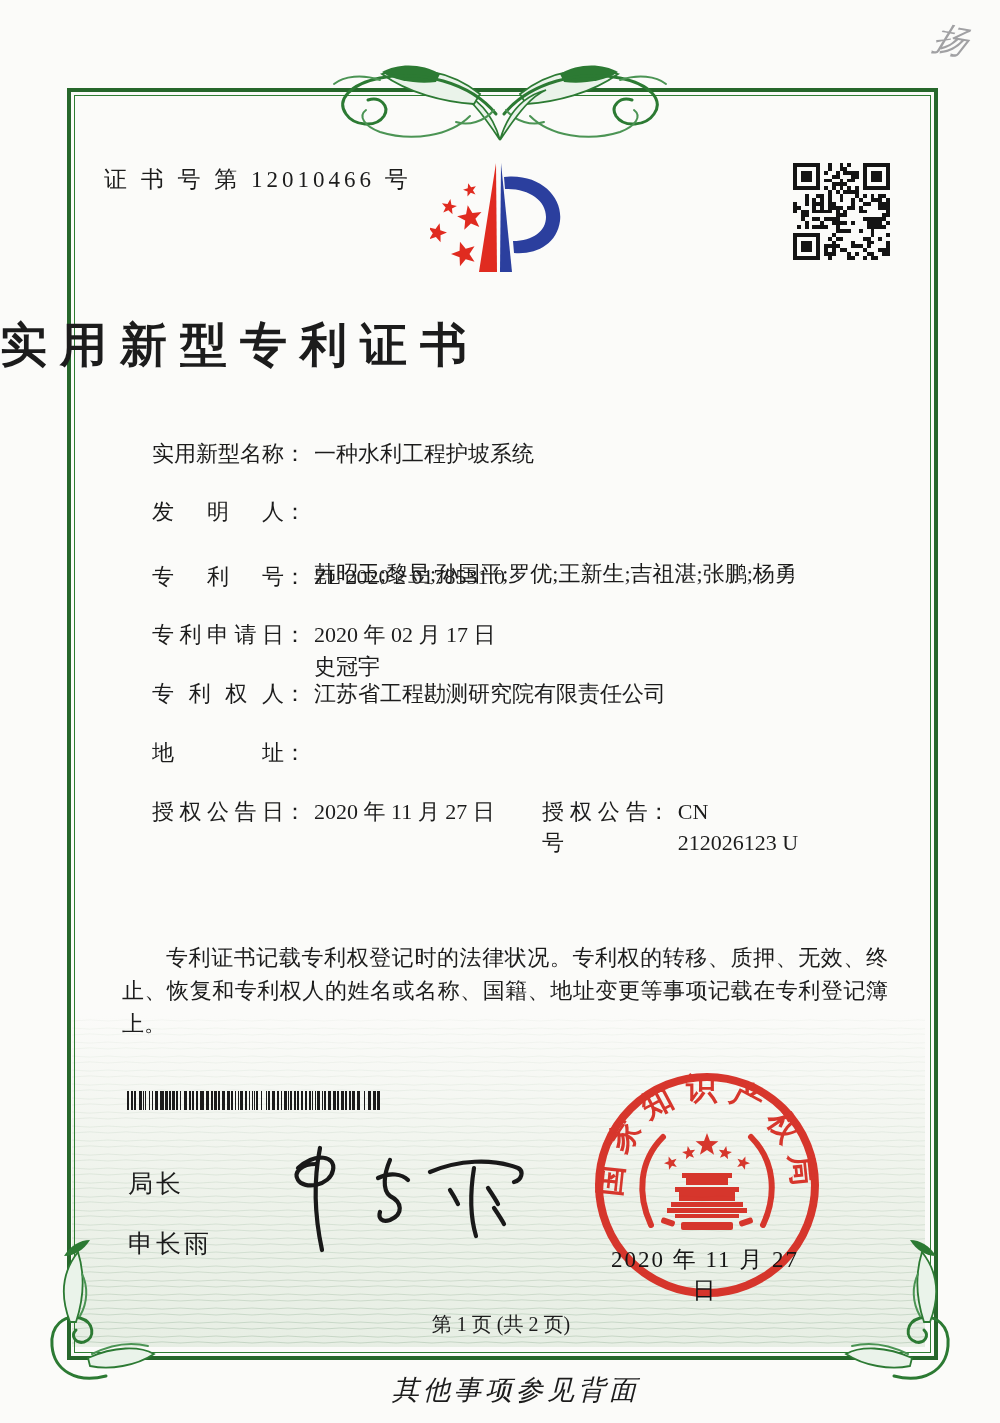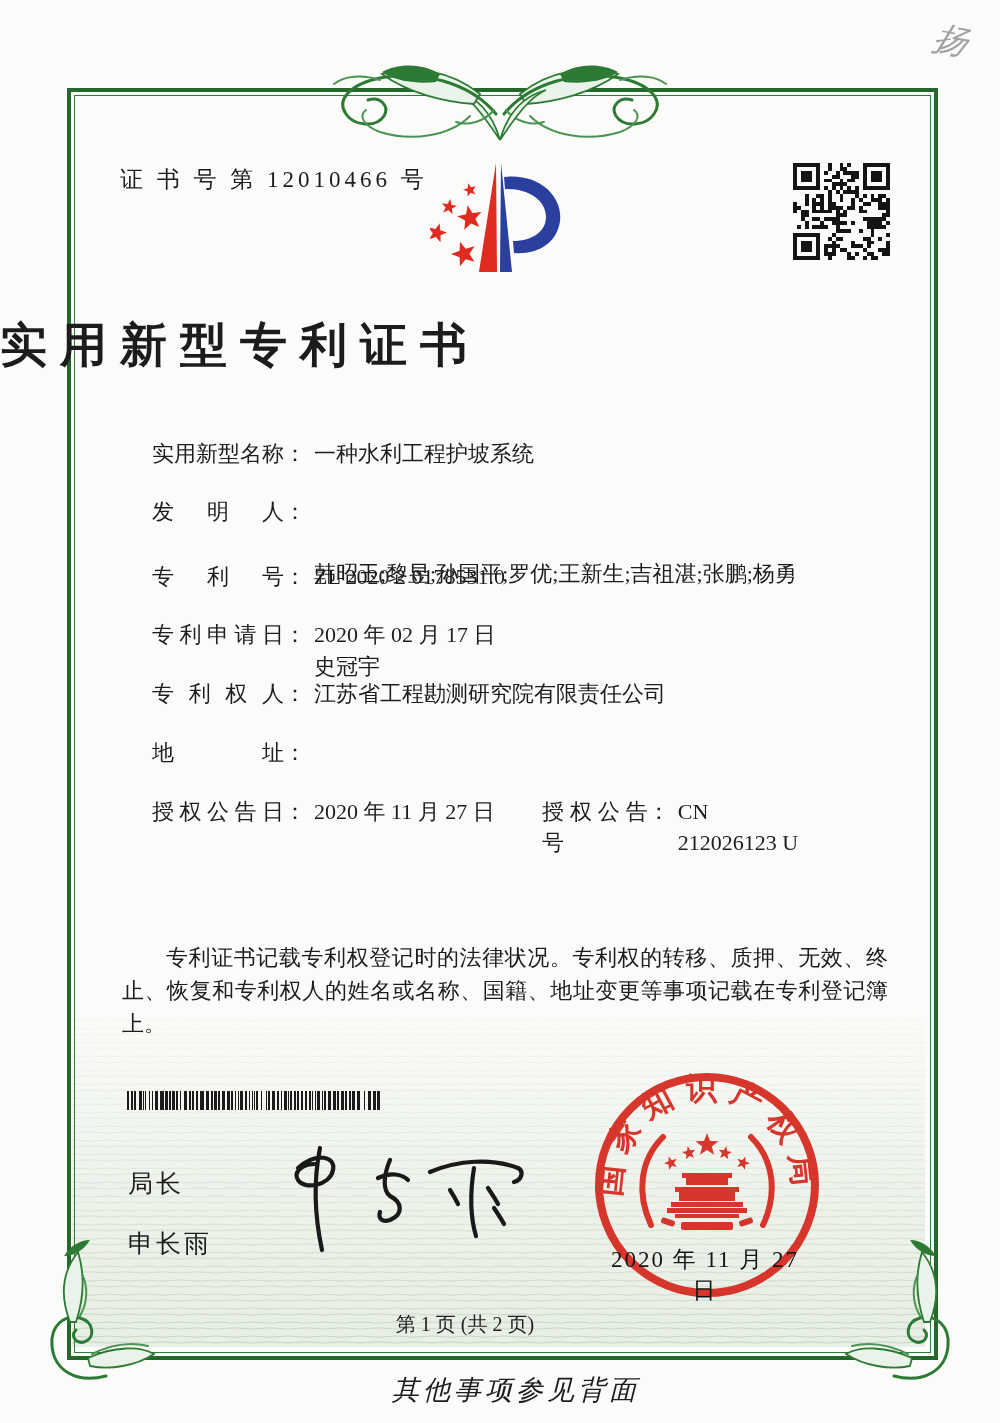--- a/index.html
+++ b/index.html
@@ -10,21 +10,21 @@
   }
   
   .frame{position:absolute;left:67px;top:88px;width:863px;height:1264px;
     border:4px solid #26672b;z-index:2;pointer-events:none;}
   .frame-inner{position:absolute;left:3px;top:3px;right:3px;bottom:3px;
     border:1px solid #2e7d32;}
   
   .waves{position:absolute;left:72px;top:1015px;width:853px;height:332px;z-index:1;
     background:linear-gradient(180deg,rgba(238,242,234,0) 0%,rgba(233,239,229,.75) 55%,rgba(229,237,226,.9) 100%);}
   
-  .cert-no{position:absolute;left:120px;top:164px;font-size:23px;letter-spacing:4px;z-index:3;}
+  .cert-no{position:absolute;left:104px;top:164px;font-size:23px;letter-spacing:4px;z-index:3;}
   .cnipa-logo{position:absolute;left:430px;top:155px;width:145px;height:125px;z-index:3;}
   .qr{position:absolute;left:793px;top:163px;width:97px;height:97px;z-index:3;}
   .title{position:absolute;left:0;top:314px;width:1000px;margin:0;
     font-size:47px;font-weight:bold;letter-spacing:13px;z-index:3;}
   
   .frow{position:absolute;left:122px;display:flex;align-items:flex-start;
     font-size:22px;line-height:31px;z-index:3;white-space:pre-wrap;}
   .flabel{display:inline-block;width:132px;text-align:justify;text-align-last:justify;margin-left:30px;}
   .fcolon{display:inline-block;margin-right:8px;}
   .fvalue{white-space:pre-wrap;}
@@ -36,21 +36,21 @@
   .barcode{position:absolute;left:127px;top:1091px;width:256px;height:19px;z-index:3;}
   .director-title{position:absolute;left:128px;top:1167px;font-size:25px;letter-spacing:3px;
     font-family:"Liberation Sans","DejaVu Sans",sans-serif;font-weight:500;z-index:3;}
   .director-name{position:absolute;left:128px;top:1207px;font-size:25px;letter-spacing:3px;
     font-family:"Liberation Sans","DejaVu Sans",sans-serif;font-weight:500;z-index:3;margin-top:20px;}
   .signature{position:absolute;left:278px;top:1138px;width:250px;height:120px;z-index:3;}
   .seal{position:absolute;left:589px;top:1067px;width:236px;height:236px;z-index:3;opacity:.93;}
   .seal-date{position:absolute;left:605px;top:1244px;width:200px;text-align:center;
     font-size:23px;letter-spacing:2px;color:#151515;z-index:4;}
   
-  .page-info{position:absolute;left:0;top:1311px;width:930px;text-align:center;font-size:20px;z-index:3;}
+  .page-info{position:absolute;left:0;top:1311px;width:930px;text-align:center;font-size:20px;z-index:3;padding-left:36px;}
   .footer-note{position:absolute;left:0;top:1372px;width:1000px;text-align:center;
     font-size:27px;letter-spacing:4px;font-style:italic;z-index:3;padding-left:16px;}
   .pencil-mark{position:absolute;left:934px;top:18px;font-size:34px;color:#7b7b80;opacity:.7;
     transform:rotate(10deg) skewX(-8deg);font-style:italic;z-index:3;}
   
   .orn-top{position:absolute;left:320px;top:52px;width:360px;height:110px;z-index:4;}
   .corner-bl{position:absolute;left:36px;top:1226px;width:120px;height:170px;z-index:4;}
   .corner-br{position:absolute;left:844px;top:1226px;width:120px;height:170px;z-index:4;}
   .orn-stroke{fill:none;stroke:#2c7a33;stroke-width:3;stroke-linecap:round;}
   .orn-stroke2{fill:none;stroke:#4b9454;stroke-width:2;stroke-linecap:round;}

